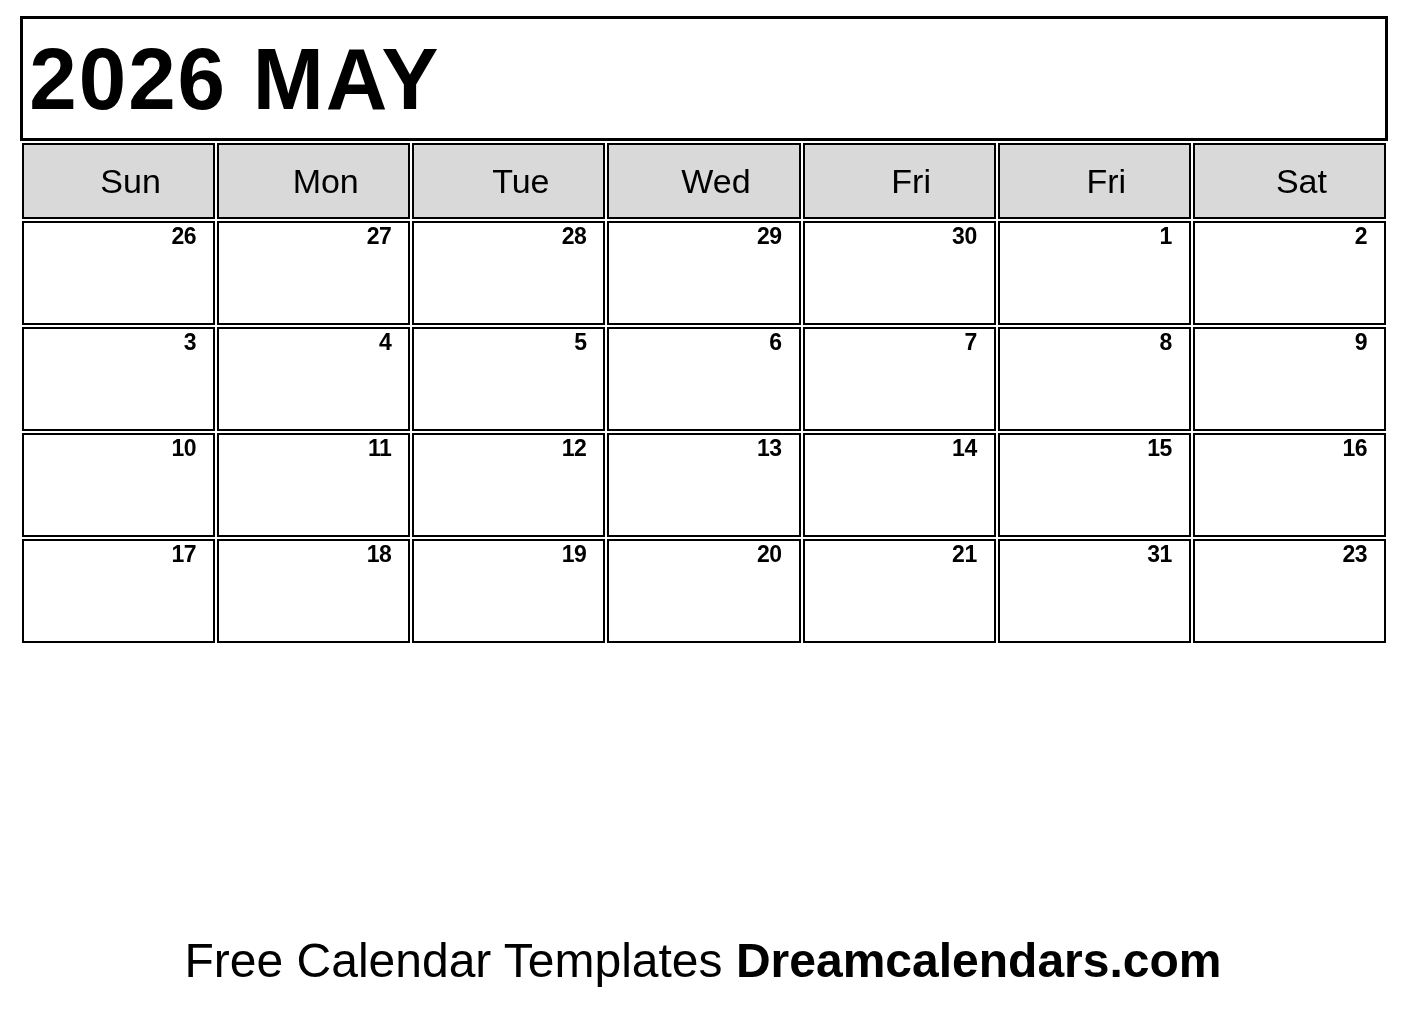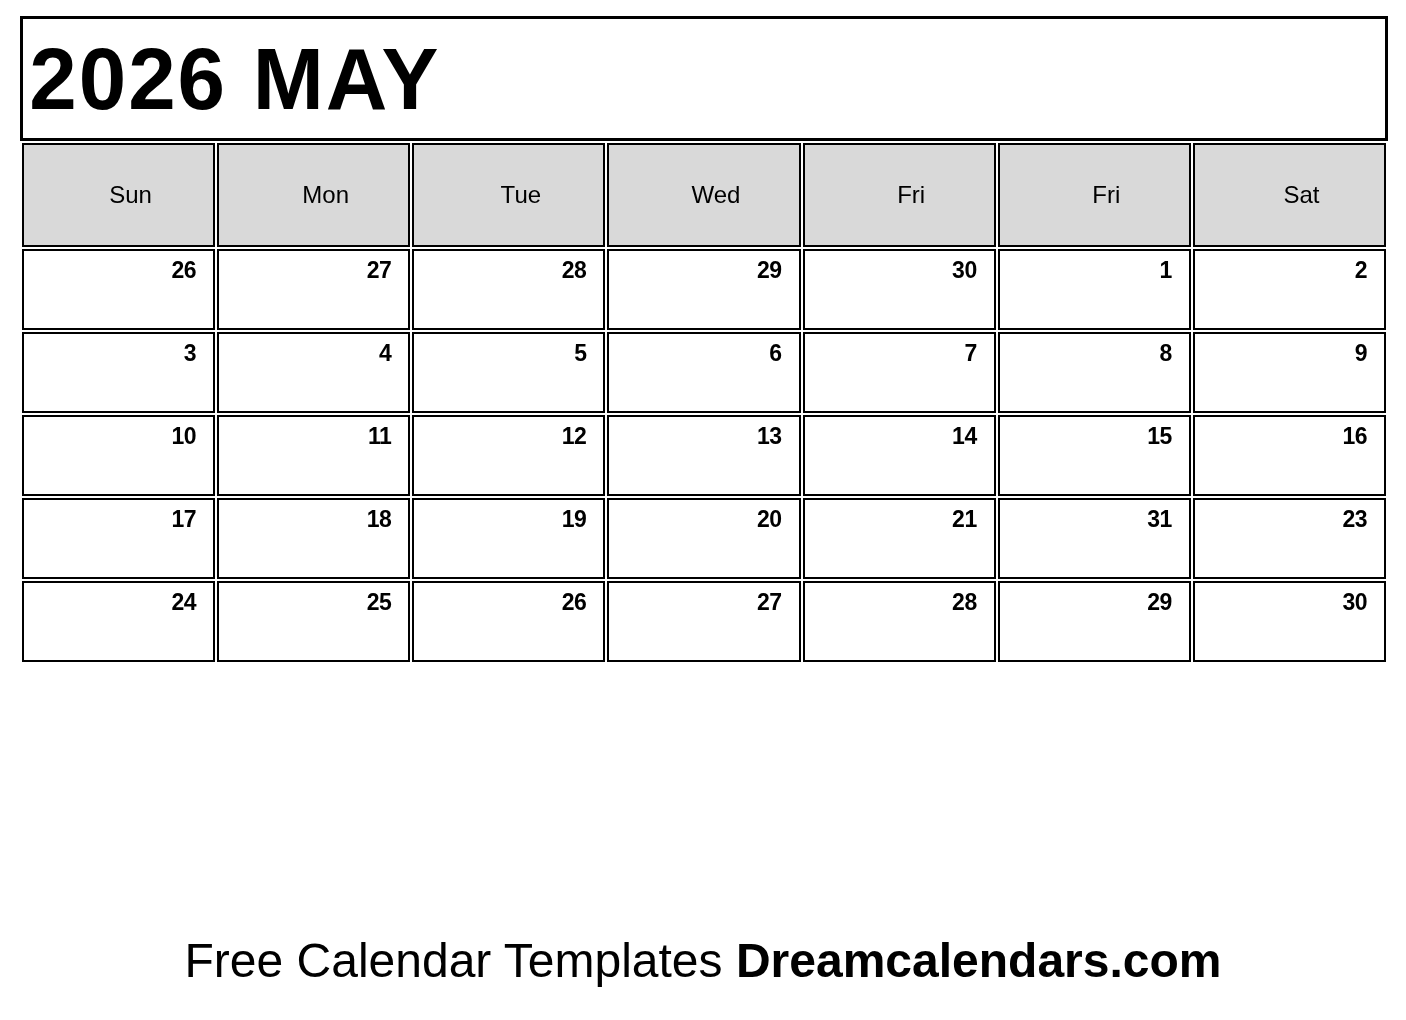--- a/index.html
+++ b/index.html
@@ -46,37 +46,37 @@
     position: absolute;
     left: 20px;
     top: 141px;
     width: 1368px;
     table-layout: fixed;
     border-collapse: separate;
     border-spacing: 2px;
   }
   table.calendar th {
     box-sizing: border-box;
-    height: 104px;
+    height: 76px;
     background: var(--header-bg);
     border: 2px solid var(--border-color);
-    font-size: 24px;
+    font-size: 34px;
     font-weight: 500;
     text-align: center;
     vertical-align: middle;
     padding-left: 24px;
   }
   table.calendar td {
     box-sizing: border-box;
-    height: 81px;
+    height: 104px;
     background: var(--page-bg);
     border: 2px solid var(--border-color);
     vertical-align: top;
     text-align: right;
-    padding: 6px 17px 0 0;
+    padding: 0 17px 0 0;
   }
   .day-number {
     font-size: 23px;
     font-weight: bold;
     letter-spacing: -0.5px;
   }
   .footer {
     position: absolute;
     left: 0;
     top: 933px;
@@ -140,29 +140,20 @@
         </tr>
         <tr>
           <td><span class="day-number">17</span></td>
           <td><span class="day-number">18</span></td>
           <td><span class="day-number">19</span></td>
           <td><span class="day-number">20</span></td>
           <td><span class="day-number">21</span></td>
           <td><span class="day-number">31</span></td>
           <td><span class="day-number">23</span></td>
         </tr>
-        <tr>
-          <td><span class="day-number">24</span></td>
-          <td><span class="day-number">25</span></td>
-          <td><span class="day-number">26</span></td>
-          <td><span class="day-number">27</span></td>
-          <td><span class="day-number">28</span></td>
-          <td><span class="day-number">29</span></td>
-          <td><span class="day-number">30</span></td>
-        </tr>
       </tbody>
   </table>
 
   <div class="footer">
     <span>Free Calendar Templates</span>
     <span> </span>
     <span class="brand">Dreamcalendars.com</span>
   </div>
 
 </div>

